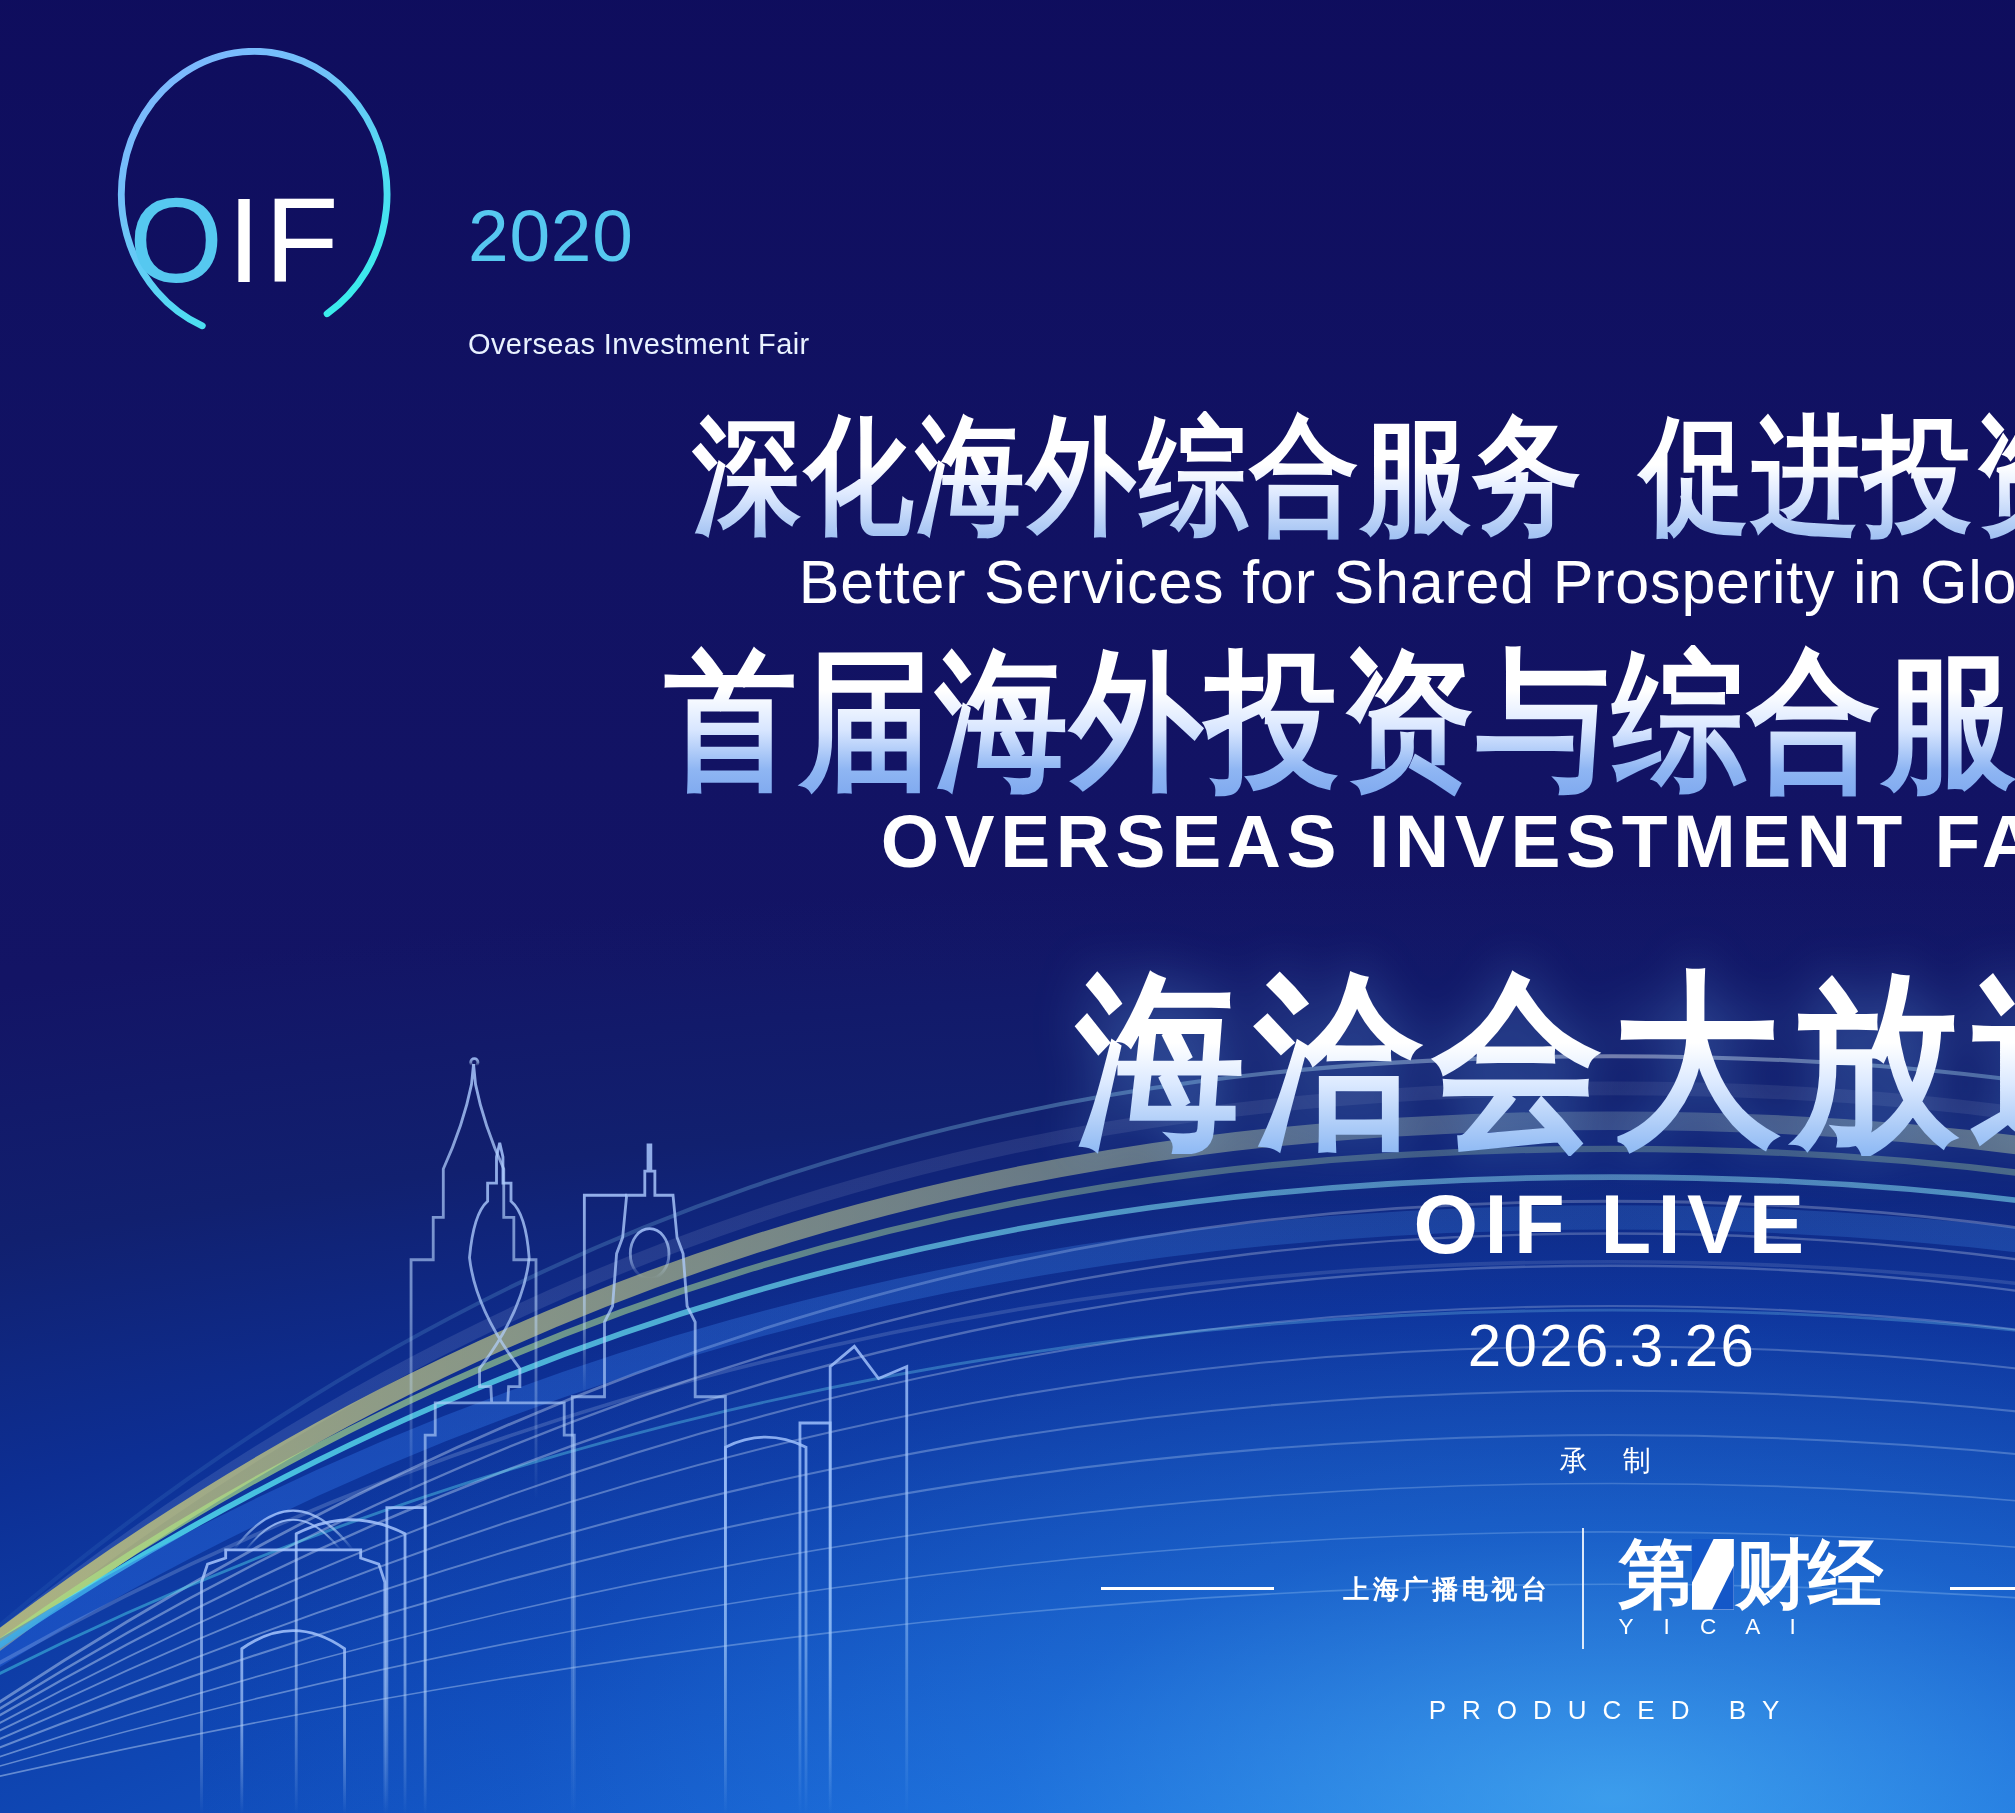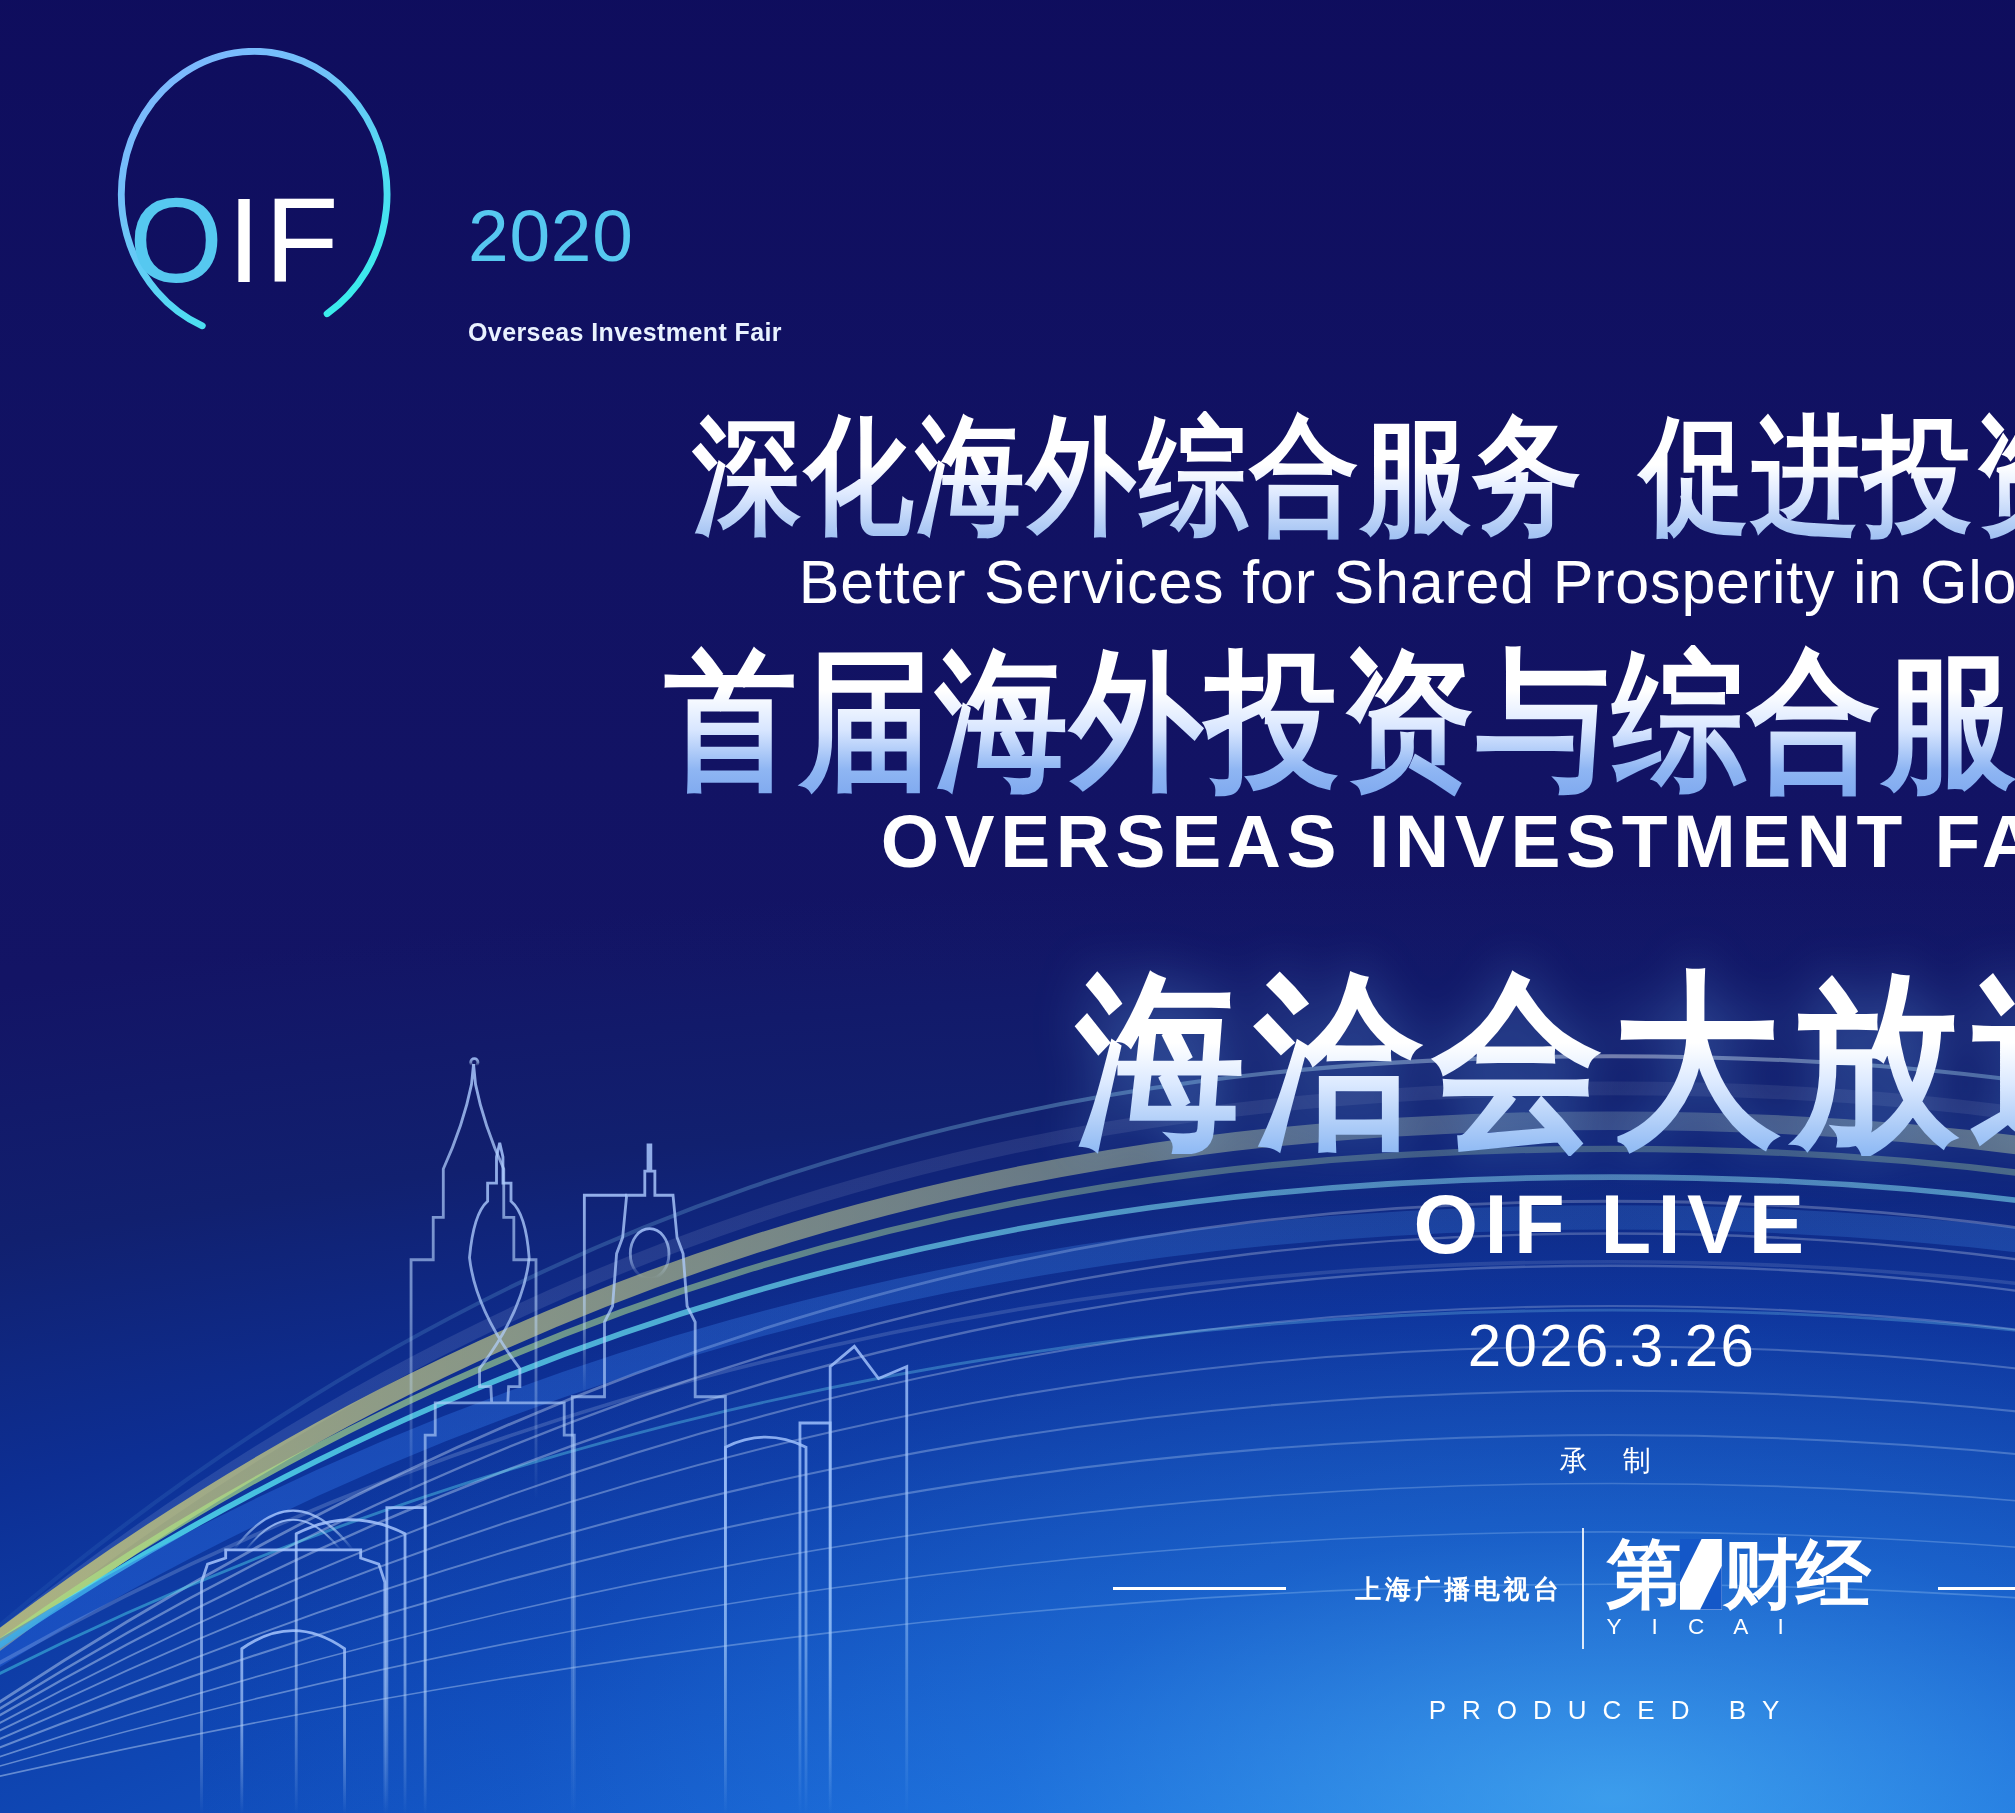--- a/index.html
+++ b/index.html
@@ -44,22 +44,22 @@
   #logo .yr{
     position:absolute; left:399px; top:151px;
     font-size:73px; line-height:1; color:#56c8f0; letter-spacing:0.8px; font-weight:300;
   }
   #logo .cn{
     position:absolute; left:399px; top:238px;
     font-size:35px; line-height:1; color:#ffffff; letter-spacing:1.6px; font-weight:700;
     white-space:nowrap;
   }
   #logo .en{
-    position:absolute; left:399px; top:272px;
-    font-size:25px; line-height:1; color:#e9f2ff; letter-spacing:0.4px; font-weight:700;
+    position:absolute; left:399px; top:282px;
+    font-size:29px; line-height:1; color:#e9f2ff; letter-spacing:0.4px; font-weight:400;
     white-space:nowrap;
   }
 
   
   #center{
     position:absolute; left:0; top:0; width:3224px;
     text-align:center;
   }
   .tagline-cn{
     position:absolute; left:0; top:411px; width:3224px;
@@ -114,21 +114,21 @@
     font-size:28px; line-height:1; letter-spacing:13.7px; color:#ffffff; font-weight:400;
     white-space:nowrap;
   }
   .prod-row{
     margin-top:53px;
     display:flex; align-items:center; justify-content:center; gap:0;
   }
   .rule{ width:173px; height:2.8px; background:#ffffff; }
   .rule.l{ margin-right:69px; }
   .rule.r{ margin-left:69px; }
-  .brands{ display:flex; align-items:center; gap:0; }
+  .brands{ display:flex; align-items:center; gap:12px; }
   .smg{ text-align:left; padding-right:19.3px; }
   .smg .cn{
     font-size:26px; line-height:1; letter-spacing:3.6px; color:#fff; font-weight:700;
     white-space:nowrap;
   }
   .smg .mark{
     font-size:77px; line-height:.95; letter-spacing:-1.6px; color:#fff; font-weight:700;
     margin-top:4px;
   }
   .vbar{ width:2px; height:121px; background:rgba(255,255,255,.85); }

